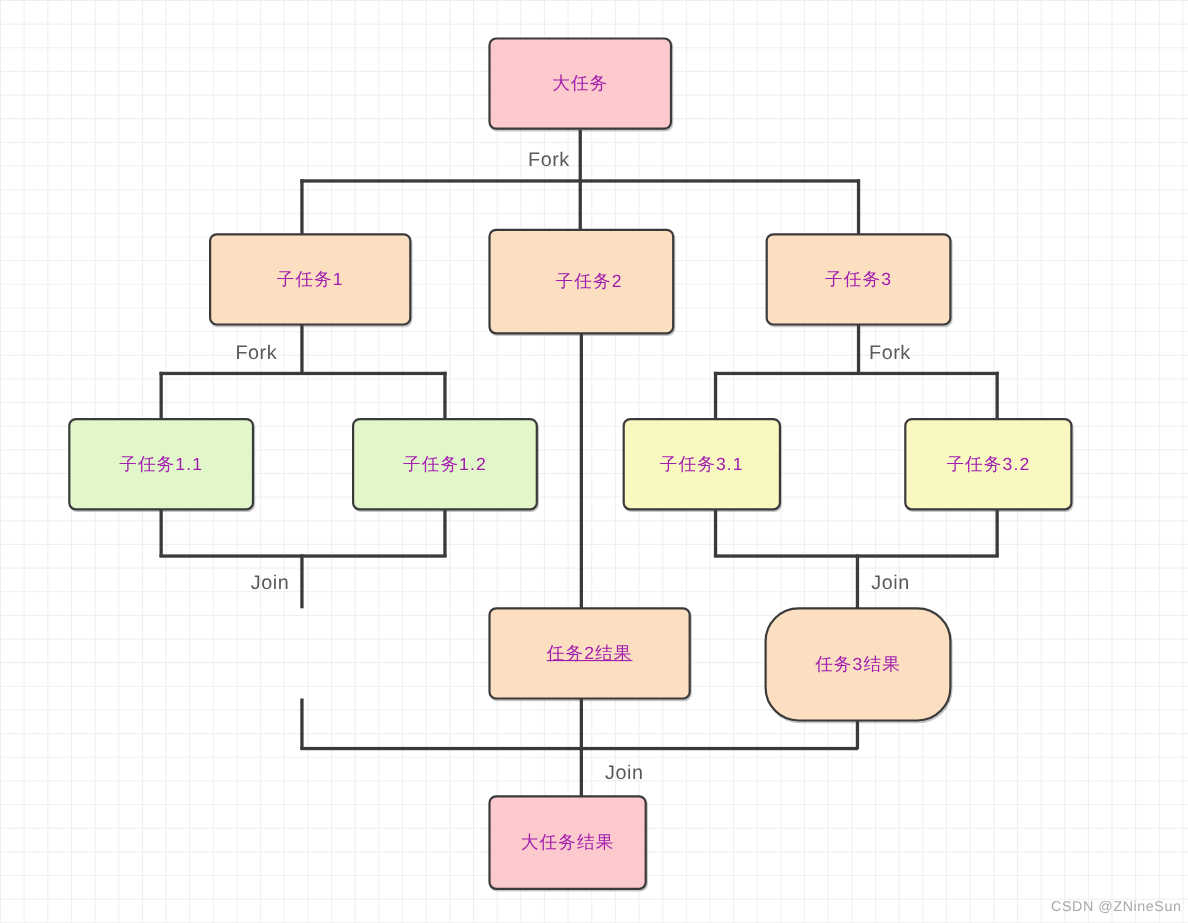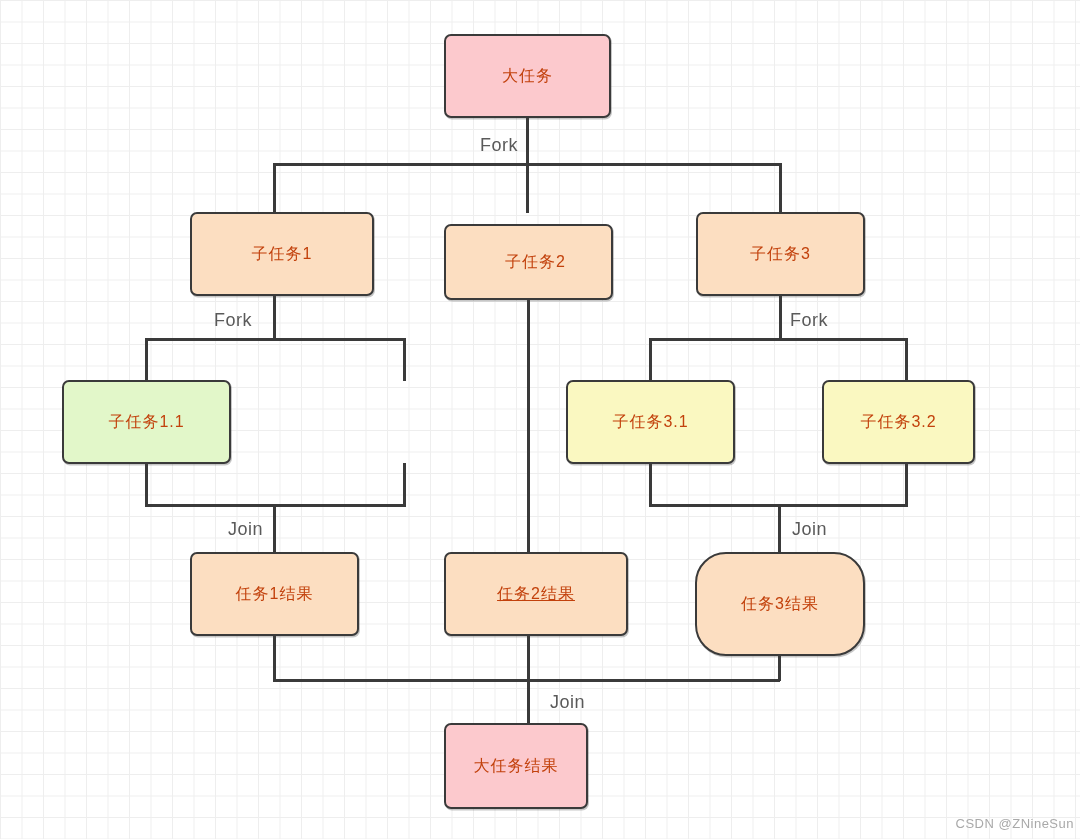--- a/index.html
+++ b/index.html
@@ -19,21 +19,21 @@
   }
 
   .node {
     position: absolute;
     display: flex;
     align-items: center;
     justify-content: center;
     border: 2.5px solid #3a3a3a;
     border-radius: 7px;
     box-shadow: 1px 1.5px 0.5px rgba(70,70,70,0.30);
-    color: #c2410c;
+    color: #a21caf;
     font-size: 16px;
     letter-spacing: 1px;
     text-align: center;
   }
 
   .conn { position: absolute; background: #3a3a3a; }
   .conn.v { width: 2.5px; }
   .conn.h { height: 2.5px; }
 
   .edge-label {
@@ -94,27 +94,27 @@
   <div class="edge-label right-align" style="left:422px; top:135px; width:96px;">Fork</div>
   <div class="edge-label right-align" style="left:162px; top:310px; width:90px;">Fork</div>
   <div class="edge-label" style="left:790px; top:310px;">Fork</div>
   <div class="edge-label right-align" style="left:173px; top:519px; width:90px;">Join</div>
   <div class="edge-label" style="left:792px; top:519px;">Join</div>
   <div class="edge-label" style="left:550px; top:692px;">Join</div>
 
   <div class="node" style="left: 444px; top: 34px; width: 167px; height: 84px; background-color: rgb(252, 201, 205);">大任务</div>
 
   <div class="node" style="left: 190px; top: 212px; width: 184px; height: 84px; background-color: rgb(252, 222, 193);">子任务1</div>
-  <div class="node" style="left: 444px; top: 224px; width: 169px; height: 76px; background-color: rgb(252, 222, 193); padding-left: 14px;">子任务2</div>
+  <div class="node" style="left: 444px; top: 208px; width: 169px; height: 96px; background-color: rgb(252, 222, 193); padding-left: 14px;">子任务2</div>
   <div class="node" style="left: 696px; top: 212px; width: 169px; height: 84px; background-color: rgb(252, 222, 193);">子任务3</div>
 
   <div class="node" style="left: 62px; top: 380px; width: 169px; height: 84px; background-color: rgb(226, 247, 201);">子任务1.1</div>
-  <div class="node" style="left: 566px; top: 380px; width: 169px; height: 84px; background-color: rgb(250, 248, 193);">子任务3.1</div>
+  <div class="node" style="left: 320px; top: 380px; width: 169px; height: 84px; background-color: rgb(226, 247, 201);">子任务1.2</div>
+  <div class="node" style="left: 566px; top: 380px; width: 144px; height: 84px; background-color: rgb(250, 248, 193);">子任务3.1</div>
   <div class="node" style="left: 822px; top: 380px; width: 153px; height: 84px; background-color: rgb(250, 248, 193);">子任务3.2</div>
 
-  <div class="node" style="left: 190px; top: 552px; width: 169px; height: 84px; background-color: rgb(252, 222, 193);">任务1结果</div>
   <div class="node" style="left: 444px; top: 552px; width: 184px; height: 84px; background-color: rgb(252, 222, 193); text-decoration: underline;">任务2结果</div>
   <div class="node" style="left: 695px; top: 552px; width: 170px; height: 104px; background-color: rgb(252, 222, 193); border-radius: 31px;">任务3结果</div>
 
   <div class="node" style="left: 444px; top: 723px; width: 144px; height: 86px; background-color: rgb(252, 201, 205);">大任务结果</div>
 
   <div class="watermark">CSDN @ZNineSun</div>
 </div>
 
 </body></html>

